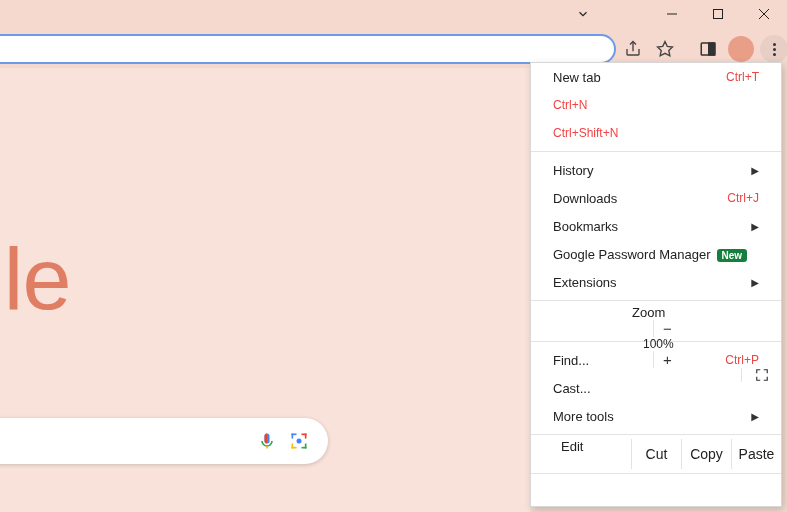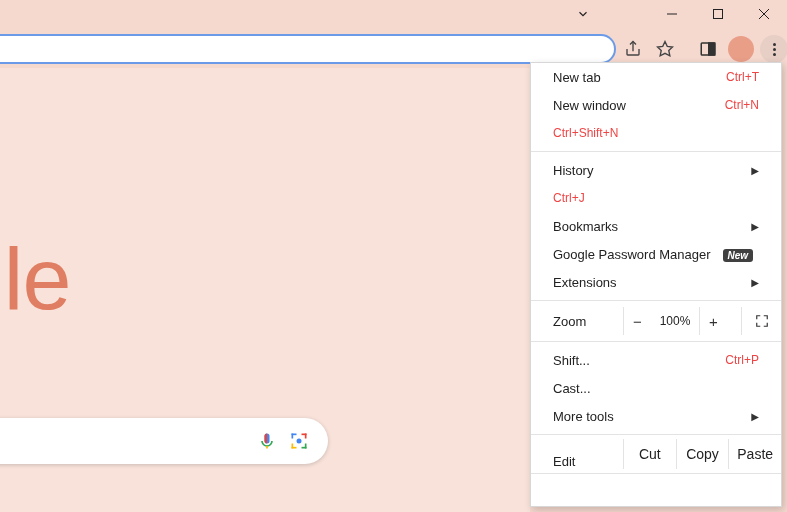--- a/index.html
+++ b/index.html
@@ -31,28 +31,28 @@
   .searchpill .stext{flex:1;color:#757575;font-size:15px;}
   .searchpill .sic{width:26px;height:26px;display:flex;align-items:center;justify-content:center;margin-left:6px;}
 
   
   .menu { position: absolute; top: 62px; left: 530px; width: 252px; background: #fff; border: 1px solid #d7d7d7; box-shadow: 2px 3px 8px rgba(0,0,0,.18); font-size: 13px; color: #222;}
   .menu .row{display:flex;align-items:center;height:28px;padding:12px 22px;white-space:nowrap;}
   .menu .label{flex:1;}
   .menu .short{color:#ef4444;font-size:12px;}
   .menu .arrow{font-size:10px;color:#333;}
   .menu hr{border:none;border-top:1px solid #e3e3e3;margin:4px 0;}
-  .badge-new{display:inline-block;background:#404040;color:#fff;font-size:10px;border-radius:3px;padding:1px 5px;margin-left:12px;font-weight:600;font-style:italic;}
-  .zoomrow{display:flex;align-items:center;height:32px;padding:0 0 0 22px;}
+  .badge-new{display:inline-block;background:#15803d;color:#fff;font-size:10px;border-radius:3px;padding:1px 5px;margin-left:6px;font-weight:600;}
+  .zoomrow{display:flex;align-items:center;height:32px;padding:0 0 0 22px;flex-direction:column;}
   .zoomrow .zlabel{width:70px;}
   .zbtn{width:28px;height:28px;display:flex;align-items:center;justify-content:center;border-left:1px solid #e3e3e3;font-size:15px;color:#333;}
-  .zval{width:48px;text-align:center;font-size:12px;}
+  .zval{width:48px;font-size:12px;}
   .fsbtn{width:40px;height:28px;border-left:1px solid #e3e3e3;display:flex;align-items:center;justify-content:center;margin-left:auto;}
   .fsbtn svg{width:14px;height:14px;}
-  .editrow{display:flex;align-items:flex-end;height:30px;padding:0 0 0 22px;}
+  .editrow{display:flex;align-items:flex-start;height:30px;padding:0 0 0 22px;margin-left:8px;}
   .editrow .elabel{width:70px;}
   .ecell{flex:1;border-left:1px solid #e3e3e3;height:100%;display:flex;align-items:center;justify-content:center;font-size:14px;}
 </style>
 </head>
 <body>
 
 <div class="chev">
   <svg viewBox="0 0 24 24" fill="none" stroke="currentColor" stroke-width="2">
       <polyline points="6 9 12 15 18 9"></polyline>
     </svg>
@@ -136,34 +136,34 @@
   </div>
 </div>
 
 <div class="menu">
 
   <div class="row">
     <span class="label">New tab</span>
     <span class="short">Ctrl+T</span>
   </div>
   <div class="row">
-    <span class="label">New window</span>
     <span class="short">Ctrl+N</span>
   </div>
   <div class="row">
     <span class="short">Ctrl+Shift+N</span>
   </div>
 
   <hr>
 
   <div class="row">
     <span class="label">History</span>
     <span class="arrow">▶</span>
   </div>
   <div class="row">
+    <span class="label">Downloads</span>
     <span class="short">Ctrl+J</span>
   </div>
   <div class="row">
     <span class="label">Bookmarks</span>
     <span class="arrow">▶</span>
   </div>
   <div class="row">
     <span class="label"><span>Google Password Manager</span><span class="badge-new">New</span></span>
   </div>
   <div class="row">
@@ -181,21 +181,21 @@
     <span class="fsbtn">
       <svg viewBox="0 0 24 24" fill="none" stroke="#333" stroke-width="2">
           <path d="M3 9V3h6M21 9V3h-6M3 15v6h6M21 15v6h-6"></path>
         </svg>
     </span>
   </div>
 
   <hr>
 
   <div class="row">
-    <span class="label">Shift...</span>
+    <span class="label">Find...</span>
     <span class="short">Ctrl+P</span>
   </div>
   <div class="row">
     <span class="label">Cast...</span>
   </div>
   <div class="row">
     <span class="label">More tools</span>
     <span class="arrow">▶</span>
   </div>
 

